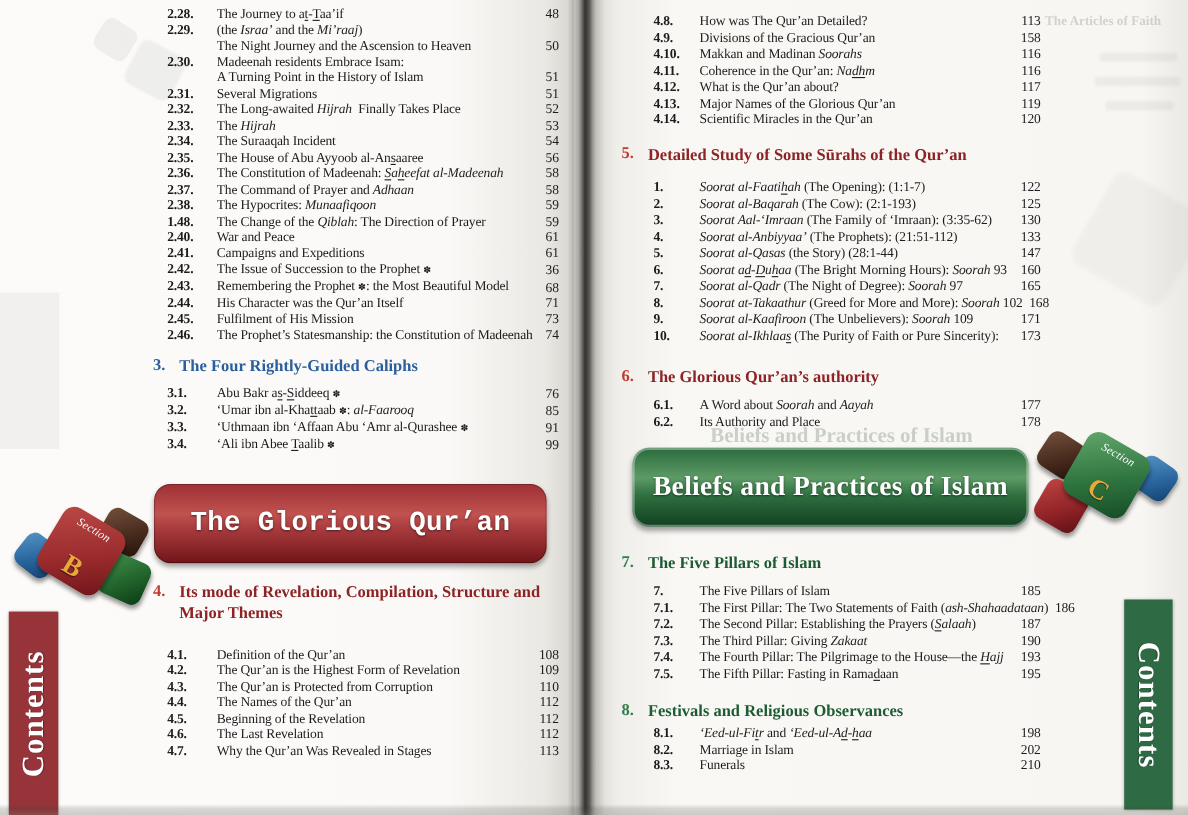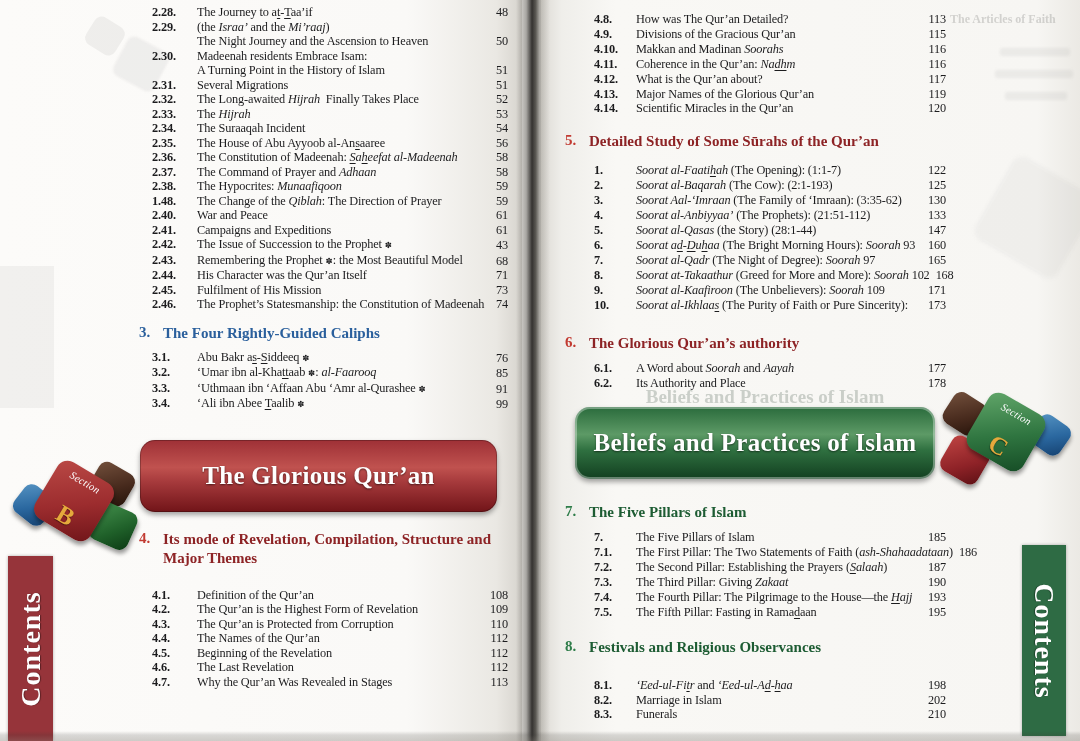--- a/index.html
+++ b/index.html
@@ -41,33 +41,33 @@
   .hnum{flex:0 0 24px;}
   .hlines{line-height:19px;}
   .h-blue .hnum,.h-blue .hlines{color:#2a5f9c;}
   .h-red .hnum{color:#c23b32;} .h-red .hlines{color:#8d2325;}
   .h-green .hnum{color:#2f7d4a;} .h-green .hlines{color:#1d5c33;}
 
   
   .blk-ch2-items{margin-top:5px;}
   .blk-sec3{margin-top:12px;}
   .blk-sec3-items{margin-top:7px;}
-  .blk-banner-glorious{margin-top:28px;}
+  .blk-banner-glorious{margin-top:28px;font-family:Liberation Mono, monospace;}
   .blk-sec4{margin-top:18px;}
   .blk-sec4-items{margin-top:20px;}
   .blk-ch4-items{margin-top:12px;}
   .blk-sec5{margin-top:16px;}
   .blk-sec5-items{margin-top:12px;}
   .blk-sec6{margin-top:22px;}
   .blk-sec6-items{margin-top:8px;}
   .blk-banner-beliefs{margin-top:16px;}
   .blk-sec7{margin-top:24px;}
   .blk-sec7-items{margin-top:8px;}
   .blk-sec8{margin-top:18px;}
-  .blk-sec8-items{margin-top:21px;}
+  .blk-sec8-items{margin-top:2px;}
 
   
   .banner{height:72px;border-radius:15px;display:flex;align-items:center;justify-content:center;
     box-shadow:0 3px 5px rgba(0,0,0,.35), inset 0 0 0 1px rgba(0,0,0,.25);}
   .banner-red{margin-left:22px;width:357px;
     background:linear-gradient(180deg,#9e3036 0%,#c0524f 38%,#a63a3c 58%,#711418 100%);}
   .banner-green{margin-left:15px;width:360px;
     background:linear-gradient(180deg,#2a6b3c 0%,#5d9a66 38%,#2f7040 60%,#123f20 100%);
     box-shadow:0 3px 5px rgba(0,0,0,.35), inset 0 0 0 2px rgba(255,255,255,.35);}
   .banner-text{color:#fff;font-weight:bold;font-size:25px;letter-spacing:.3px;
@@ -241,21 +241,21 @@
           <div class="tlines">
             <div class="tline">Campaigns and Expeditions</div>
           </div>
           <span class="page-no">61</span>
         </div>
         <div class="toc-row">
           <span class="num">2.42.</span>
           <div class="tlines">
             <div class="tline">The Issue of Succession to the Prophet <span class="sym">✽</span></div>
           </div>
-          <span class="page-no">43</span>
+          <span class="page-no">36</span>
         </div>
         <div class="toc-row">
           <span class="num">2.43.</span>
           <div class="tlines">
             <div class="tline">Remembering the Prophet <span class="sym">✽</span>: the Most Beautiful Model</div>
           </div>
           <span class="page-no">68</span>
         </div>
         <div class="toc-row">
           <span class="num">2.44.</span>
@@ -384,21 +384,21 @@
           <div class="tlines">
             <div class="tline">How was The Qur’an Detailed?</div>
           </div>
           <span class="page-no">113</span>
         </div>
         <div class="toc-row">
           <span class="num">4.9.</span>
           <div class="tlines">
             <div class="tline">Divisions of the Gracious Qur’an</div>
           </div>
-          <span class="page-no">115</span>
+          <span class="page-no">158</span>
         </div>
         <div class="toc-row">
           <span class="num">4.10.</span>
           <div class="tlines">
             <div class="tline">Makkan and Madinan <span class="it">Soorahs</span></div>
           </div>
           <span class="page-no">116</span>
         </div>
         <div class="toc-row">
           <span class="num">4.11.</span>

